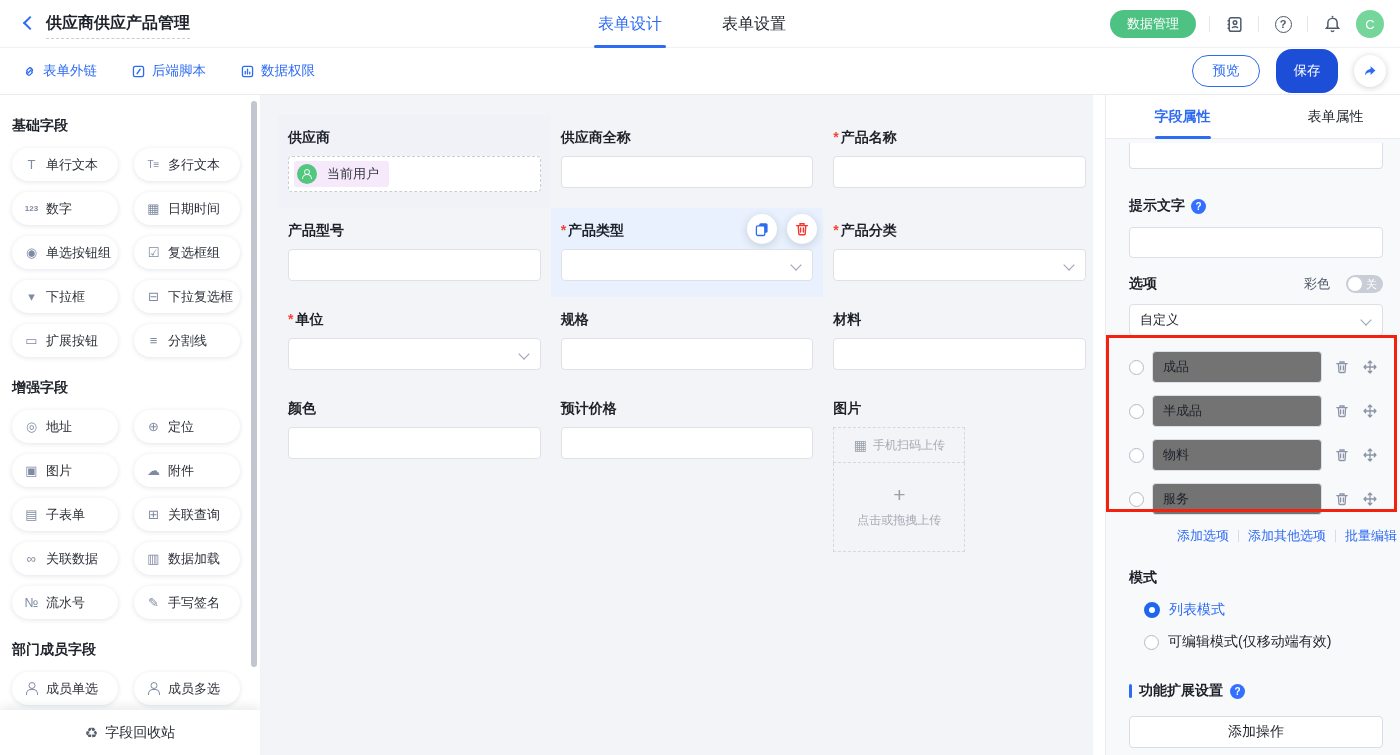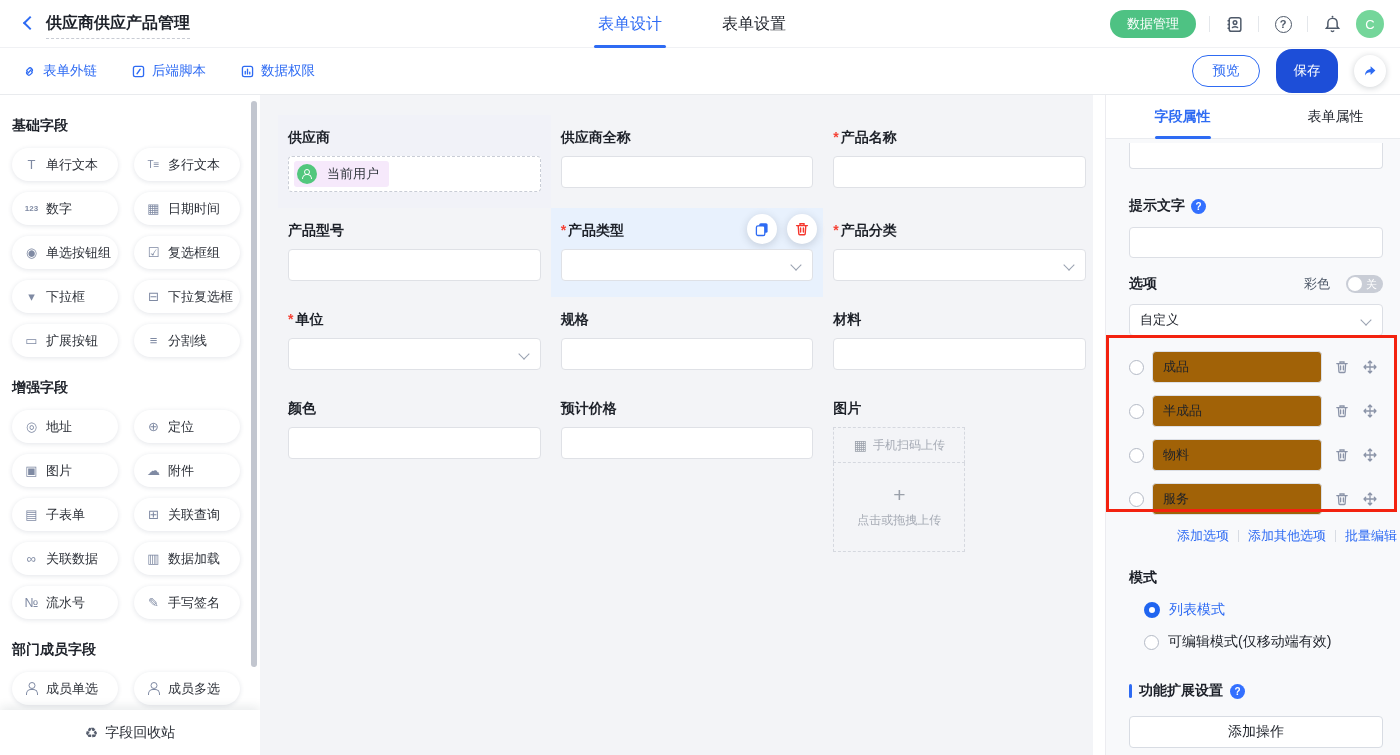--- a/index.html
+++ b/index.html
@@ -86,21 +86,21 @@
   .ptext-input { margin-top:12px; width:254px; height:31px; background:#fff; border:1px solid #dcdfe5; border-radius:4px; font:inherit; padding:0 8px; }
   .opt-head { margin-top:17px; width:254px; display:flex; align-items:center; justify-content:space-between; }
   .opt-head .lbl { font-size:14px; font-weight:700; color:#1d2129; }
   .color-wrap { display:flex; align-items:center; gap:16px; font-size:13px; color:#4e5969; }
   .toggle { width:37px; height:18px; border-radius:9px; background:#c9cdd6; position:relative; color:#fff; font-size:11px; text-align:right; padding-right:6px; line-height:18px; cursor:pointer; }
   .toggle::before { content:""; position:absolute; left:2px; top:2px; width:14px; height:14px; background:#fff; border-radius:50%; }
   .pselect { margin-top:11px; width:254px; height:32px; background:#fff; border:1px solid #dcdfe5; border-radius:4px; position:relative; display:flex; align-items:center; padding:0 10px; font-size:13px; color:#1d2129; cursor:pointer; }
   .opt-list { margin-top:15px; }
   .opt-row { display:flex; align-items:center; margin-bottom:12px; }
   .radio { width:15px; height:15px; border:1px solid #b4bac6; border-radius:50%; background:#fff; flex:0 0 15px; cursor:pointer; }
-  .opt-input { margin-left:8px; width:170px; height:32px; background:#a16207; border:1px solid #dcdfe5; border-radius:4px; font:inherit; font-size:13px; padding:0 10px; color:#1d2129; }
+  .opt-input { margin-left:8px; width:170px; height:32px; background:#737373; border:1px solid #dcdfe5; border-radius:4px; font:inherit; font-size:13px; padding:0 10px; color:#1d2129; }
   .opt-row .oicon { margin-left:12px; cursor:pointer; display:flex; }
   .opt-links { margin-top:5px; width:268px; display:flex; justify-content:flex-end; align-items:center; gap:9px; font-size:13px; color:#2e6bf3; }
   .opt-links .sep { width:1px; height:12px; background:#d8dce3; }
   .opt-links span[data-name^="link"] { cursor:pointer; }
   .mode-label { margin-top:24px; font-size:14px; font-weight:700; color:#1d2129; }
   .mode-row { margin-top:14px; display:flex; align-items:center; gap:9px; font-size:14px; cursor:pointer;margin-left:15px; }
   .radio-on { width:16px; height:16px; border-radius:50%; background:#fff; border:5px solid #2065f0; flex:0 0 16px; }
   .mode-row .on-text { color:#2e6bf3; }
   .ext-head { margin-top:31px; display:flex; align-items:center; gap:7px; font-size:14px; font-weight:700; color:#1d2129; }
   .blue-bar { width:3px; height:14px; background:#2e6bf3; border-radius:2px; }

